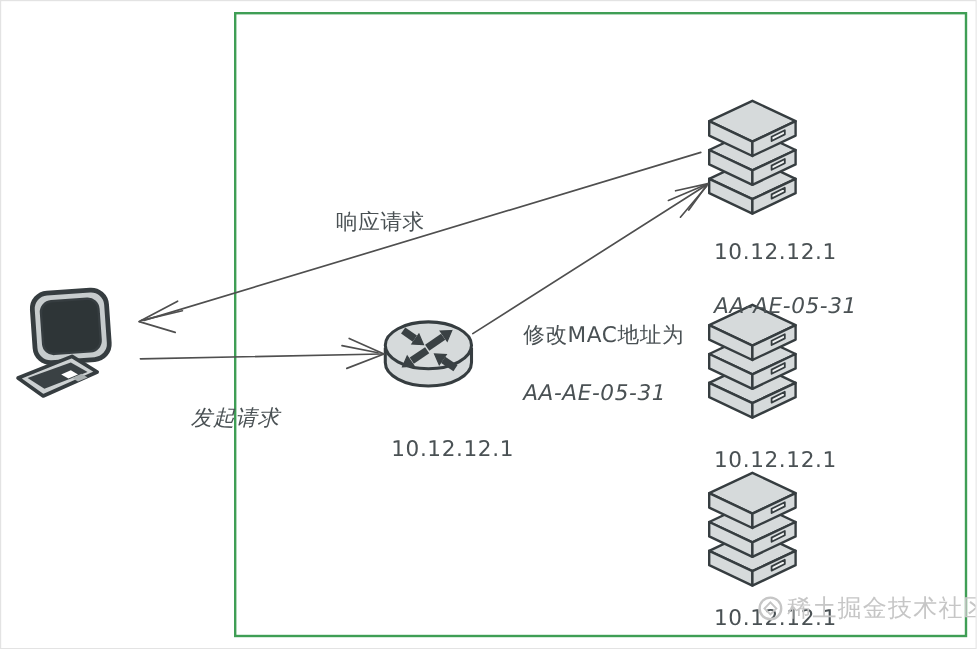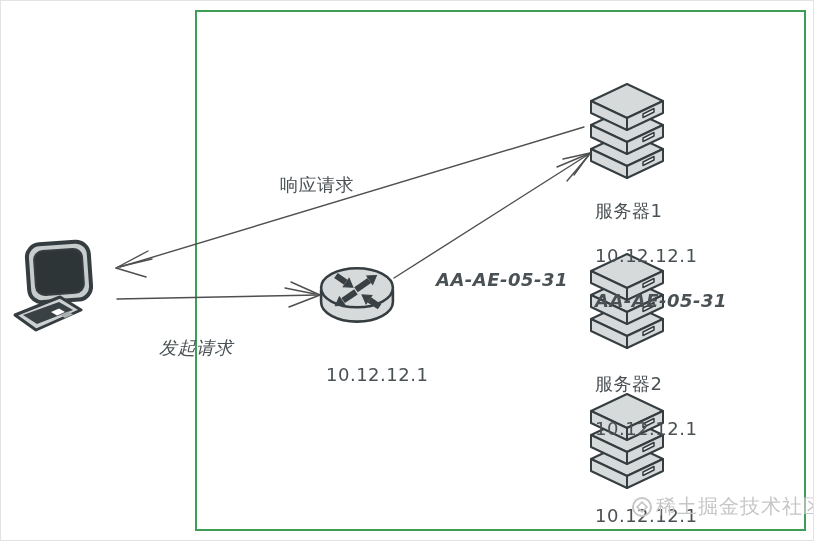--- a/index.html
+++ b/index.html
@@ -4,21 +4,21 @@
 <style>
   html,body{margin:0;padding:0;background:#fff;}
   body{font-family:"DejaVu Sans","Liberation Sans",sans-serif;}
   .canvas{position:relative;width:814px;height:541px;background:#ffffff;
           border:1px solid #e3e3e3;box-sizing:border-box;overflow:hidden;}
   .green-frame{position:absolute;left:194px;top:9px;width:611px;height:521px;
           border:2px solid #3f9e55;box-sizing:border-box;}
   .abs{position:absolute;}
   .lbl{color:#4a5154;font-size:18px;letter-spacing:0.5px;white-space:nowrap;margin-top:22px;}
   .node-caption{line-height:23px;}
-  .italic{font-style:italic;font-weight:bold;}
+  .italic{font-style:italic;}
   .balancer-caption{width:100px;text-align:center;line-height:23px;}
   .watermark{display:flex;align-items:center;gap:3px;color:#c6c6c6;
              font-size:20px;letter-spacing:1px;white-space:nowrap;}
   svg{display:block;}
   .arrow-layer{position:absolute;left:0;top:0;pointer-events:none;}
 </style>
 </head>
 <body>
 
 <div class="canvas">
@@ -111,34 +111,33 @@
       <path d="M562,158 L589,152"></path>
         <path d="M573,174 L589,152"></path>
       <path d="M556,166 L587,153"></path>
         <path d="M566,180 L588,154"></path>
     </g>
   </svg>
 
   <div class="abs lbl" style="left:279px;top:150px;">响应请求</div>
   <div class="abs lbl" style="left:158px;top:313px;font-style:italic;">发起请求</div>
   <div class="abs" style="left:435px;top:244px;line-height:26px;">
+    <div class="lbl">修改MAC地址为</div>
     <div class="lbl italic">AA-AE-05-31</div>
   </div>
 
   <div class="abs balancer-caption" style="left:325px;top:340px;">
     <div class="lbl">10.12.12.1</div>
   </div>
 
   <div class="abs node-caption" style="left:594px;top:176px;">
-    <div class="lbl">服务器1</div>
     <div class="lbl">10.12.12.1</div>
     <div class="lbl italic">AA-AE-05-31</div>
   </div>
   <div class="abs node-caption" style="left:594px;top:349px;">
-    <div class="lbl">服务器2</div>
     <div class="lbl">10.12.12.1</div>
   </div>
   <div class="abs node-caption" style="left:594px;top:481px;">
     <div class="lbl">10.12.12.1</div>
   </div>
 
   <div class="abs watermark" style="left:630px;top:492px;">
     <svg width="22" height="22" viewBox="0 0 22 22">
       <circle cx="11" cy="11" r="9" fill="none" stroke="#c6c6c6" stroke-width="2"></circle>
       <rect x="7.5" y="7.5" width="7" height="7" fill="none" stroke="#c6c6c6" stroke-width="1.6" transform="rotate(45 11 11)"></rect>

